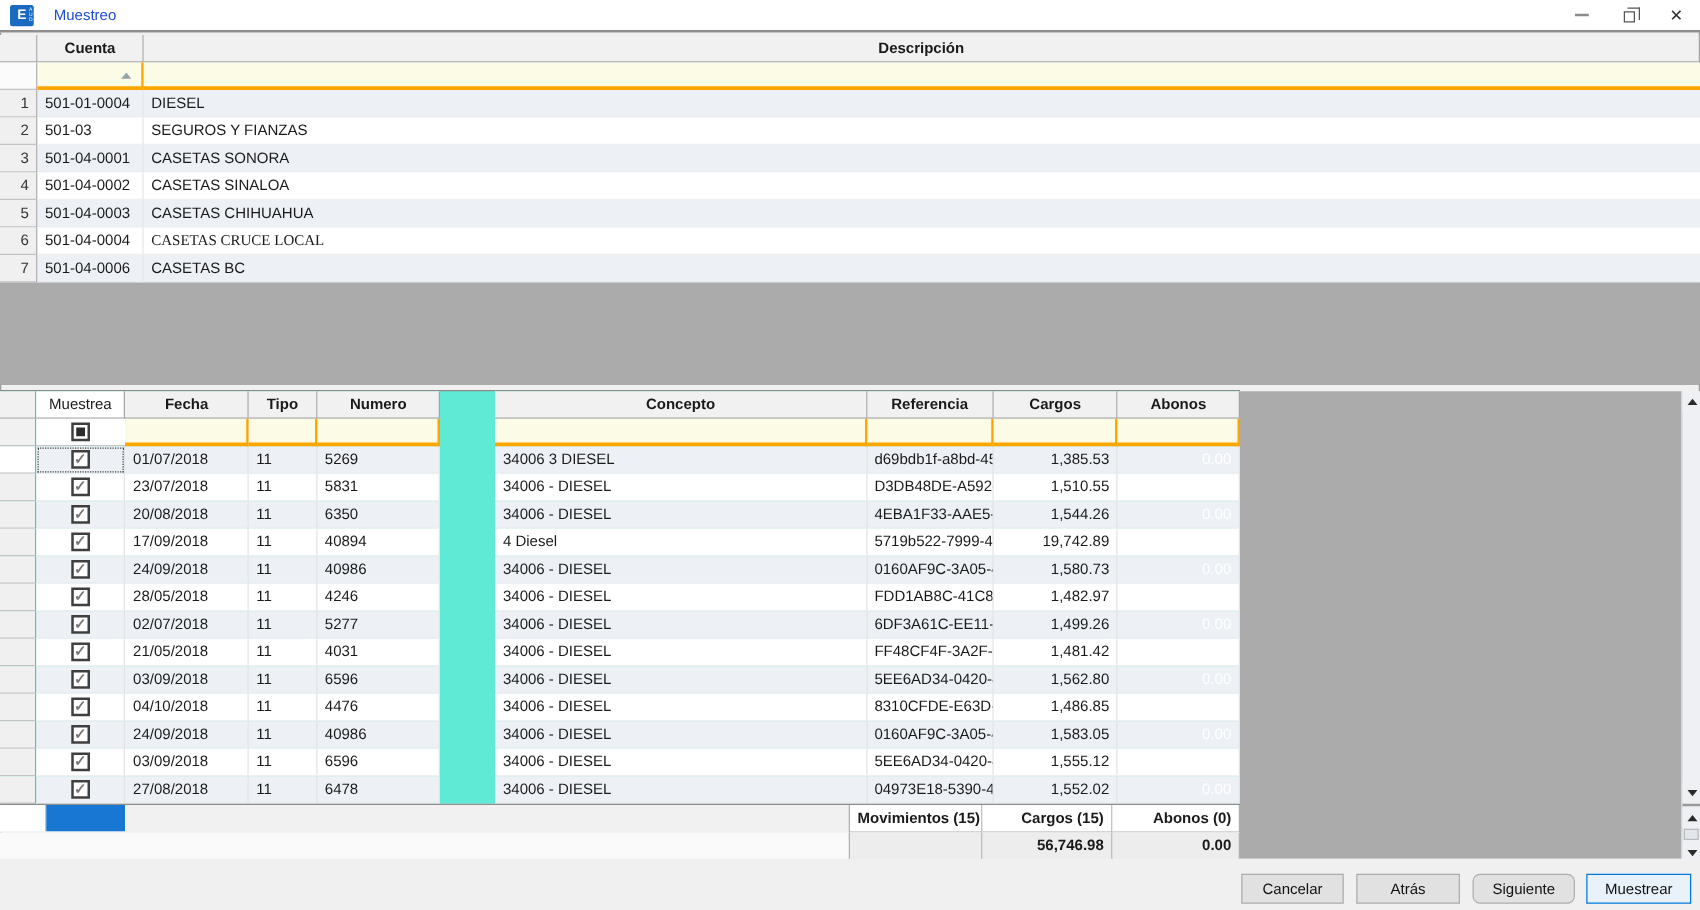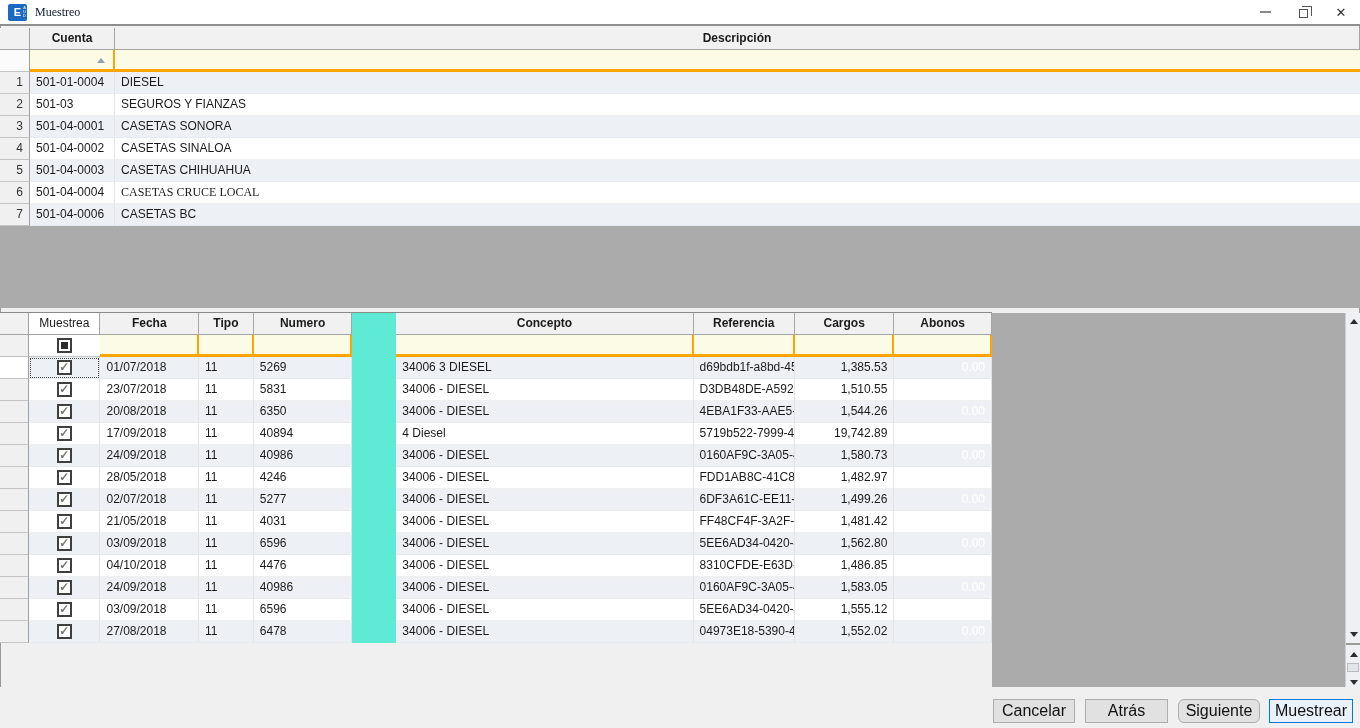--- a/index.html
+++ b/index.html
@@ -9,21 +9,21 @@
     font-family:"Liberation Sans", sans-serif; font-size:12px; color:#1a1a1a;
     overflow:hidden; box-shadow: inset 0 0 0 1px #9a9a9a;
   }
   
   .titlebar { position:absolute; left:0; top:0; width:100%; height:26px; background:#fff;
     border-bottom:2px solid #8f8f8f; display:flex; align-items:center; }
   .app-icon { width:19px; height:17px; margin-left:8px; background:#1a6ac1; border-radius:2px;
     color:#fff; display:flex; align-items:center; justify-content:center; position:relative; }
   .app-icon .big { font-weight:bold; font-size:11px; line-height:11px; }
   .app-icon .tiny { position:absolute; right:1px; top:2px; font-size:4px; line-height:4px; text-align:center; }
-  .app-title { margin-left:8px; color:#0f172a;font-family:Liberation Serif, serif; }
+  .app-title { margin-left:16px; color:#1d4ed8; }
   .win-controls { margin-left:auto; display:flex; height:100%; }
   .win-btn { width:38px; height:100%; display:flex; align-items:center; justify-content:center; color:#444; }
   .min-glyph { width:11px; height:2px; background:#8a8a8a; }
   .restore-glyph { position:relative; width:9px; height:9px; border:1px solid #555; background:#fff; margin-top:2px; }
   .restore-glyph::before { content:""; position:absolute; left:2px; top:-4px; width:9px; height:9px; border:1px solid #555; border-bottom:none; border-left:none; }
   .close-glyph { font-size:13px; color:#333; }
 
   
   .grid-row { display:flex; height:22px; }
   .cell { padding:3px 6px; white-space:nowrap; overflow:hidden; line-height:15px; }
@@ -82,21 +82,21 @@
   .f-label { background:#fff; font-weight:bold; text-align:right; padding:3px 6px; line-height:15px;
     border-right:1px solid #b0b0b0; border-bottom:1px solid #c9c9c9; white-space:nowrap; overflow:hidden; }
   .f-val { background:#ededed; font-weight:bold; text-align:right; padding:3px 6px; line-height:15px;
     border-right:1px solid #b0b0b0; white-space:nowrap; overflow:hidden; }
   .f-blank2 { width:680px; background:#fafafa; border-right:1px solid #b0b0b0; }
   .w-mov { width:106px; } .w-car { width:104px; } .w-abo { width:102px; }
 
   
   .button-bar { position:absolute; left:0; top:687px; width:1360px; height:41px; background:#f0f0f0; }
   .btn { position:absolute; top:12px; height:24px; background:#e1e1e1; border:1px solid #adadad;
-    display:flex; align-items:center; justify-content:center; font-size:16px; color:#111; }
+    display:flex; align-items:center; justify-content:center; font-size:12px; color:#111; }
   .btn-cancelar { left:993px; width:82px; }
   .btn-atras { left:1085px; width:83px; }
   .btn-siguiente { left:1178px; width:82px;border-radius:6px; }
   .btn-muestrear { left:1269px; width:84px; background:#e9f2fb; border:1px solid #0078d7; }
 </style>
 </head>
 <body>
 
 <div class="window">
 
@@ -382,20 +382,37 @@
     <div class="vs-sep"></div>
     <div class="vs-btn" style="top:333px">
         <span class="tri-up"></span>
       </div>
     <div class="vs-mini-thumb"></div>
     <div class="vs-btn" style="top:361px">
         <span class="tri-down"></span>
       </div>
   </div>
 
+  <div class="grid-footer">
+    <div class="f-band">
+      <div class="hscroll-zone">
+        <div class="hs-lead"></div>
+        <div class="hs-thumb"></div>
+      </div>
+      <div class="f-label w-mov">Movimientos (15)</div>
+      <div class="f-label w-car">Cargos (15)</div>
+      <div class="f-label w-abo">Abonos (0)</div>
+    </div>
+    <div class="f-band">
+      <div class="f-blank2"></div>
+      <div class="f-val w-mov"></div>
+      <div class="f-val w-car">56,746.98</div>
+      <div class="f-val w-abo">0.00</div>
+    </div>
+  </div>
 
   <div class="button-bar">
     <div class="btn btn-cancelar">Cancelar</div>
     <div class="btn btn-atras">Atrás</div>
     <div class="btn btn-siguiente">Siguiente</div>
     <div class="btn btn-muestrear">Muestrear</div>
   </div>
 
 </div>
 

